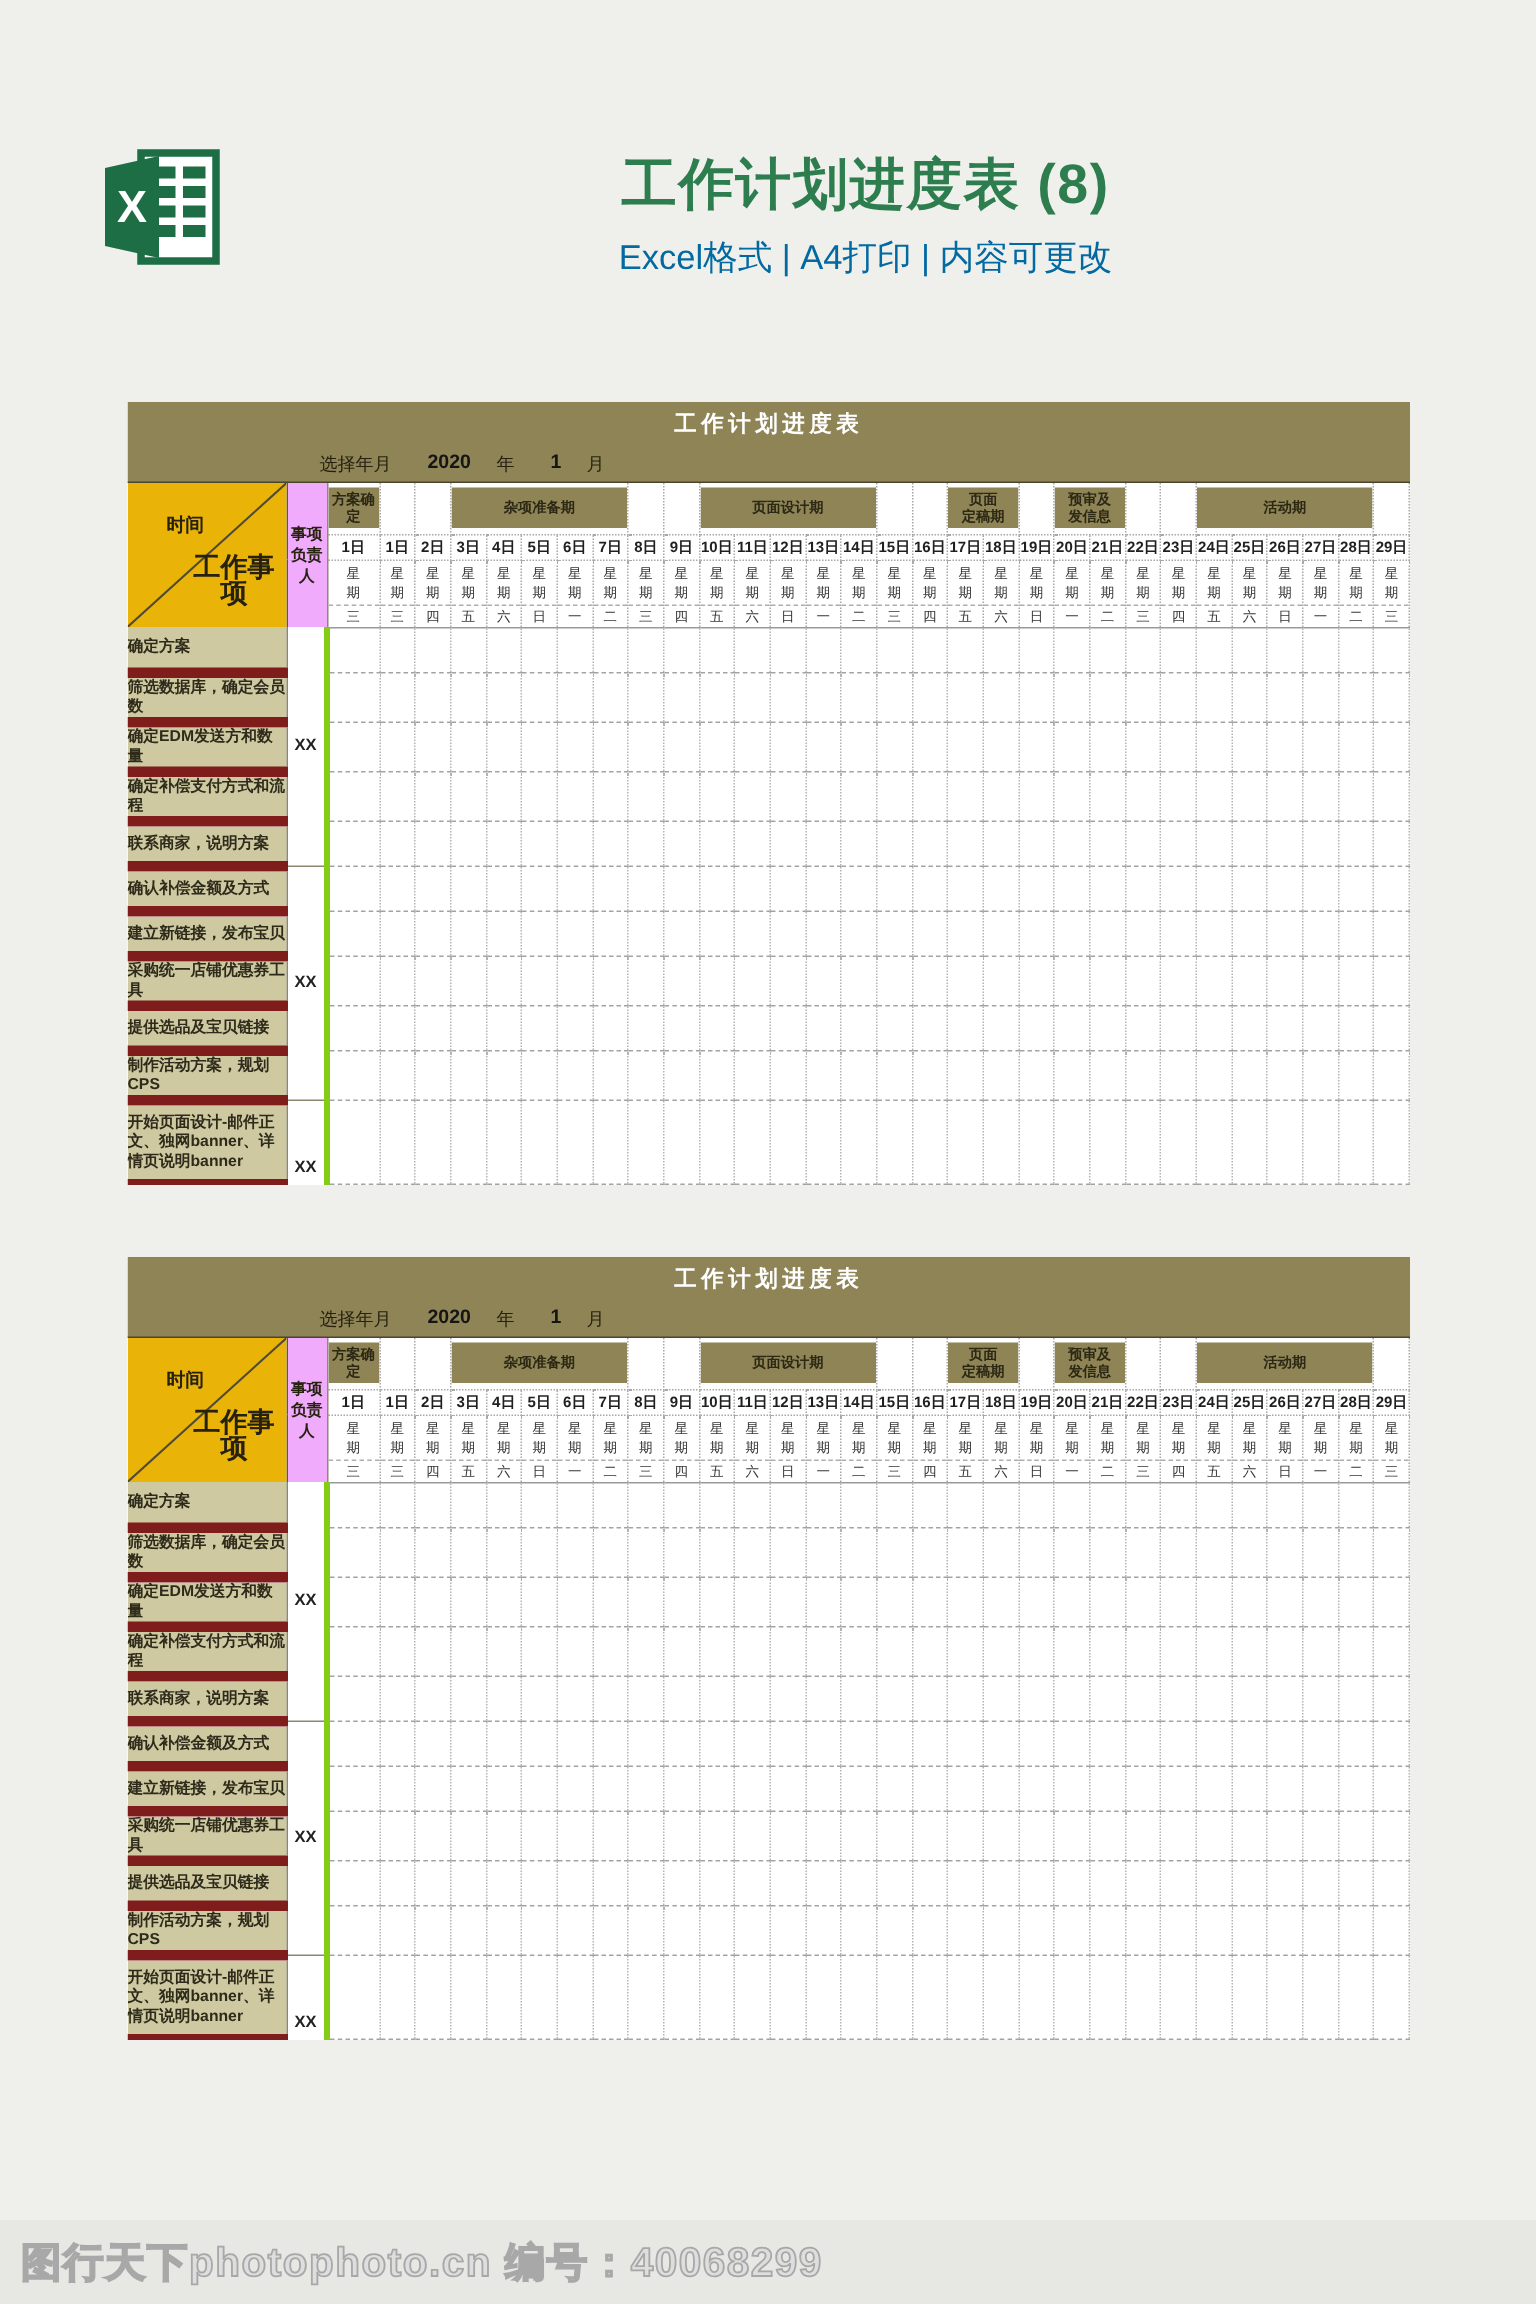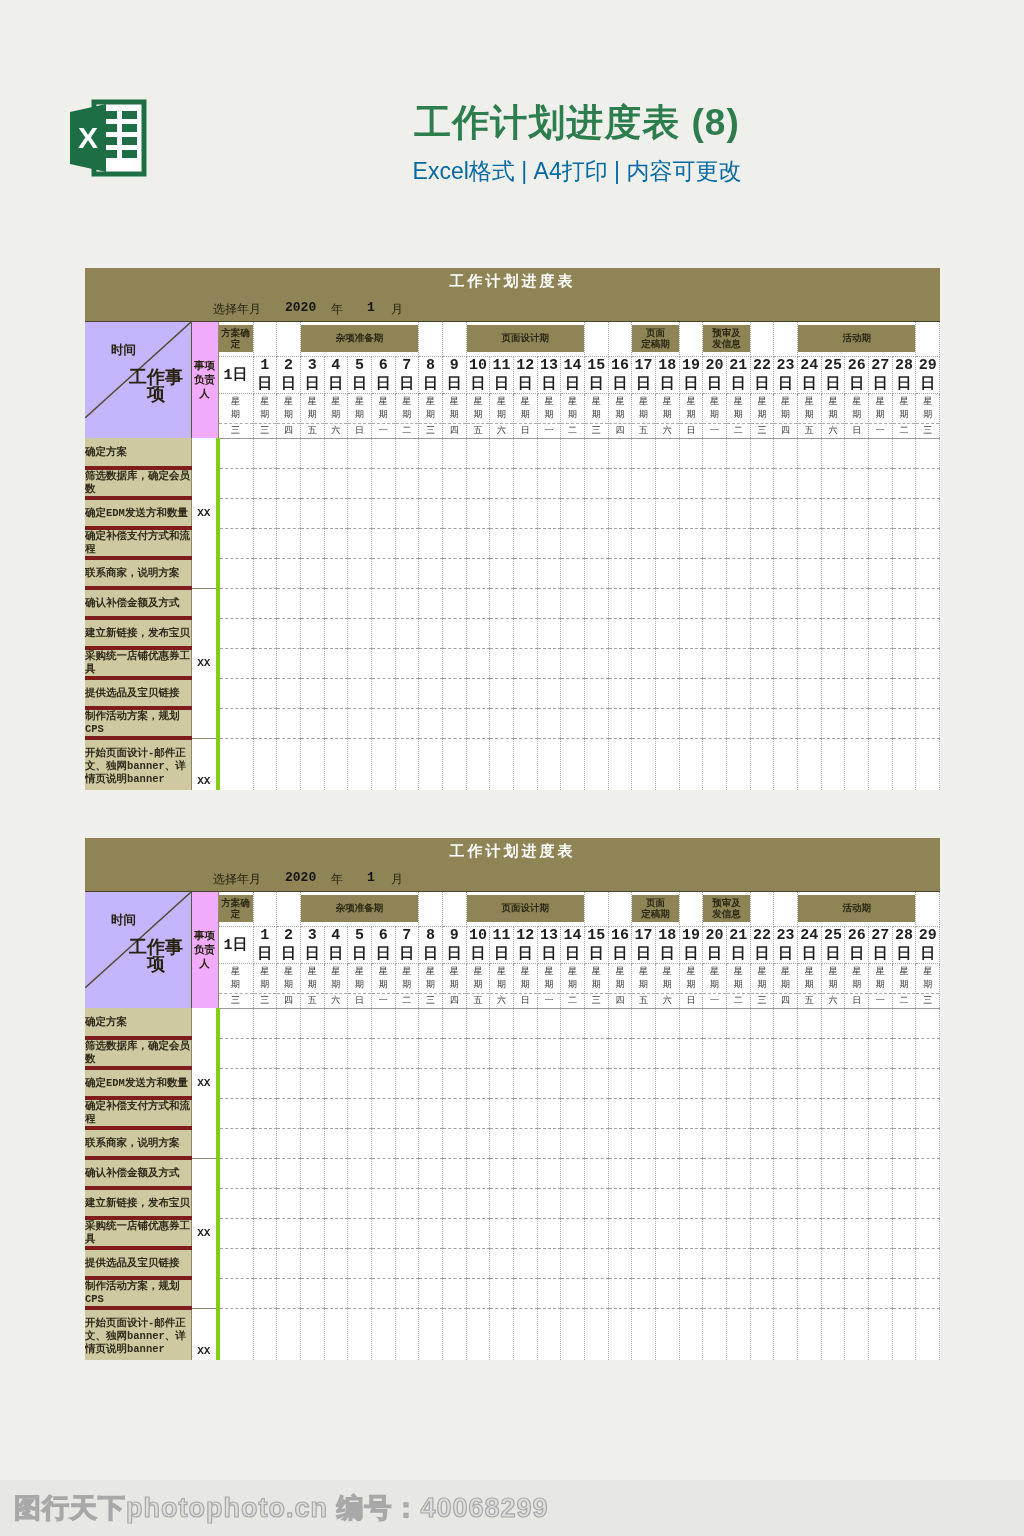--- a/index.html
+++ b/index.html
@@ -5,52 +5,52 @@
   html,body{margin:0;padding:0;}
   body{width:1024px;height:1536px;position:relative;background:#efefec;
        font-family:"Liberation Sans","DejaVu Sans",sans-serif;overflow:hidden;}
   
   .excel-icon{position:absolute;left:62px;top:92px;}
   .page-title{position:absolute;left:130px;right:0;top:98px;text-align:center;
               font-size:37px;font-weight:700;color:#2e7d4e;letter-spacing:1px;}
   .page-subtitle{position:absolute;left:130px;right:0;top:156px;text-align:center;
               font-size:23px;color:#0369a1;}
   
-  .panel{position:absolute;left:85px;width:855px;height:522px;background:#fff;overflow:hidden;font-family:Liberation Mono, monospace;}
+  .panel{position:absolute;left:85px;width:855px;height:522px;background:#fff;overflow:hidden;}
   #p1{top:268px;} #p2{top:838px;}
   .tbar{height:28px;background:#8e8456;color:#fff;font-weight:700;font-size:15px;
         text-align:center;line-height:29px;letter-spacing:3px;}
   .selrow{height:26px;background:#8e8456;border-bottom:1px solid #4a452f;position:relative;
         font-size:12px;color:#26220f;box-sizing:border-box;}
   .selrow span{position:absolute;top:5px;}
   .sl{left:128px;} .yr{left:200px;font-weight:700;font-size:13px;color:#151515;top:4px !important;}
   .yu{left:246px;} .mo{left:282px;font-weight:700;font-size:13px;color:#151515;top:4px !important;}
   .mu{left:306px;}
   
   table.ptable{border-collapse:collapse;table-layout:fixed;width:855px;}
   .ptable td{padding:0;overflow:hidden;vertical-align:middle;}
   tr.rph{height:34px;} tr.rdt{height:17px;} tr.rwk{height:45px;}
   tr.norm{height:30px;} tr.tall{height:56px;}
-  .corner{background:#c4b5fd;position:relative;border-right:1px solid #5d5840;}
+  .corner{background:#eab308;position:relative;border-right:1px solid #5d5840;}
   .corner svg{position:absolute;left:0;top:0;}
   .c1{position:absolute;top:20px;left:26px;font-weight:700;font-size:12.5px;color:#26220f;}
   .c2{position:absolute;top:48px;left:40px;width:62px;font-weight:700;font-size:18px;
       color:#26220f;line-height:17px;text-align:center;}
   .ownh{background:#f0abfc;font-weight:700;font-size:10.5px;color:#26220f;text-align:center;
       line-height:14px;border-right:1px solid #8f8a70;}
   .ph{background:#fff;border-right:1px dotted #a8a8a8;border-bottom:1px dotted #a8a8a8;vertical-align:bottom;}
   .phb{background:#8e8456;height:27px;display:flex;align-items:center;justify-content:center;
       font-size:9.5px;font-weight:700;color:#2c2814;line-height:11px;text-align:center;white-space:pre-line;}
-  .dt{font-size:15px;font-weight:600;color:#1f1f1f;text-align:center;
+  .dt{font-size:10px;font-weight:600;color:#1f1f1f;text-align:center;
       border-right:1px dotted #a8a8a8;border-bottom:1px dotted #a8a8a8;}
   .wk{text-align:center;border-right:1px dotted #a8a8a8;border-bottom:1px solid #9a9a9a;vertical-align:top;}
   .wk1{font-size:9px;line-height:13px;padding-top:2px;color:#333;}
   .wk2{font-size:9px;line-height:14px;border-top:1px dashed #adadad;margin-top:1px;color:#333;}
   .task{background:#cfc9a2;font-size:10.5px;font-weight:600;color:#2e2b1b;padding:2px 3px;
-      border-right:1px solid #8c886e;border-bottom:4px solid #7f1d1d;line-height:13px;}
+      border-right:1px solid #8c886e;border-bottom:7px solid #7f1d1d;line-height:13px;}
   .own{background:#fff;text-align:center;font-size:11px;font-weight:600;color:#222;
       border-right:4px solid #84cc16;border-bottom:1px solid #8c886e;}
   .gc{background:#fff;border-right:1px dotted #b3b3b3;border-bottom:1px dashed #a3a3a3;}
   .gc.widec{border-left:1px solid #9a9a9a;}
   
   .footer{position:absolute;left:0;bottom:0;width:100%;height:56px;background:#e7e7e4;
       display:flex;align-items:center;}
   .footer span{padding-left:14px;font-size:27px;font-weight:700;letter-spacing:1px;
       color:#dedede; -webkit-text-stroke:1.2px #a8a8a8;}
 </style>

